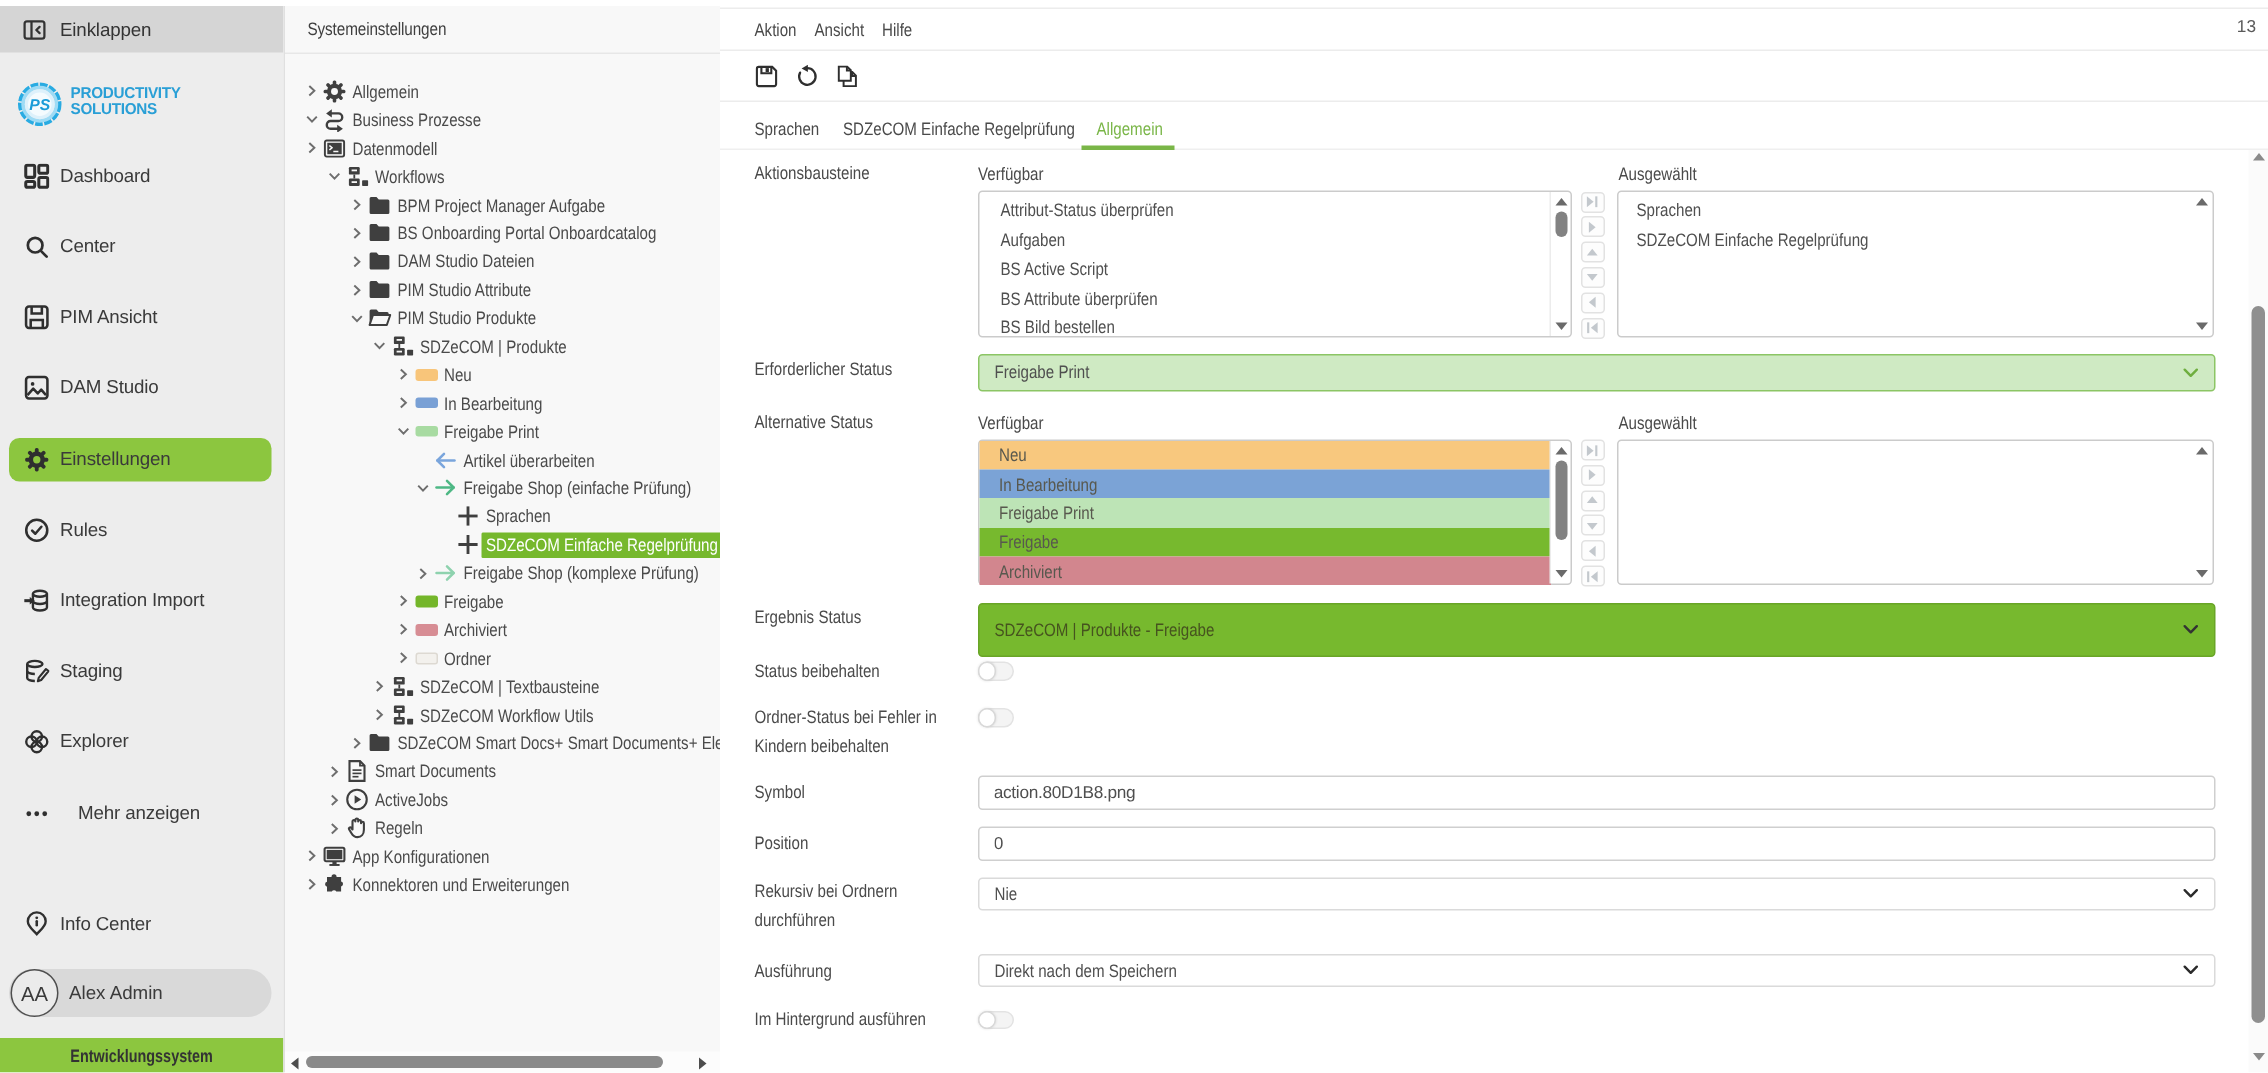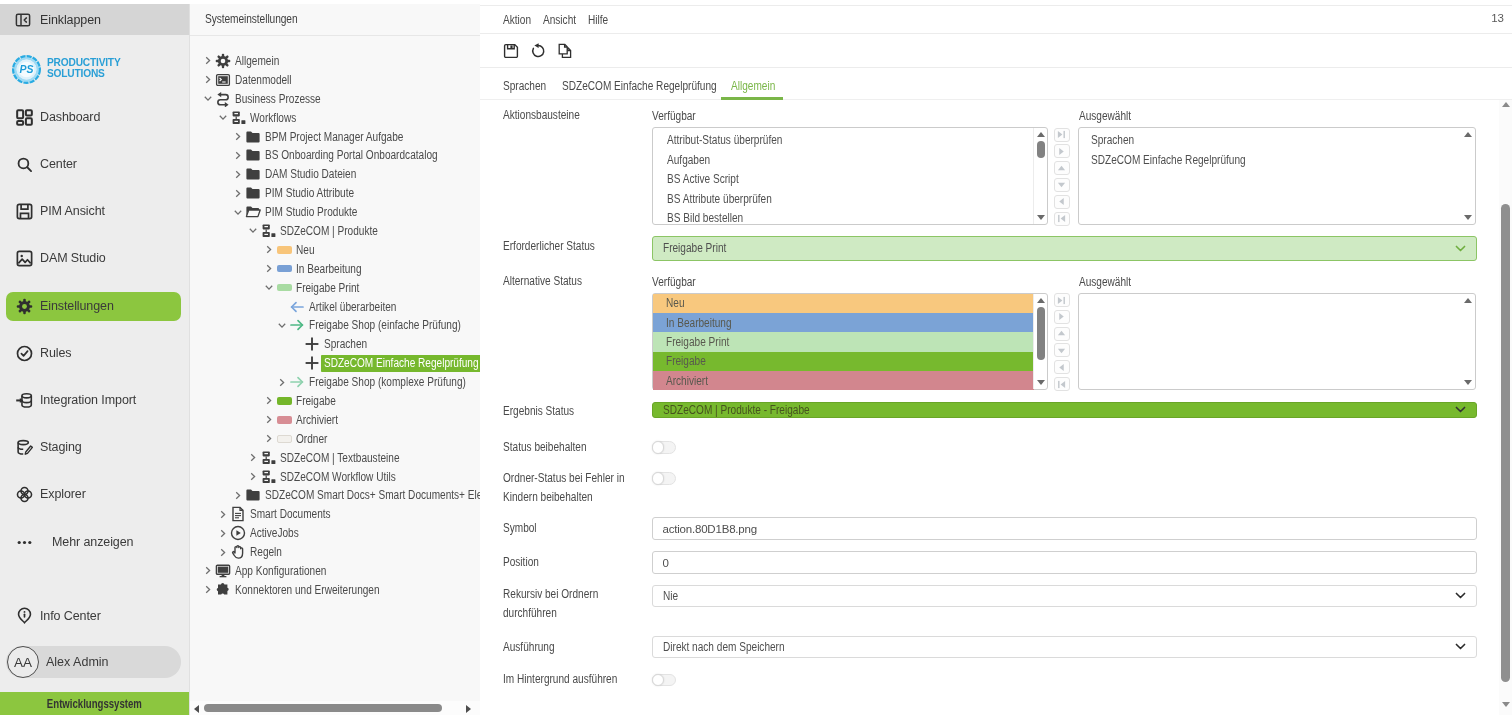--- a/index.html
+++ b/index.html
@@ -299,48 +299,48 @@
               <circle cx="8" cy="8" r="5.1" fill="#3f3f3f"></circle>
               <circle cx="8" cy="8" r="2.3" fill="#f8f8f8"></circle>
             </svg>
           </span>
           <span class="lbl">Allgemein</span>
         </div>
         <div class="tnode">
           <span style="width: 14px; flex: 0 0 auto;"></span>
           <span class="twist">
             <svg viewBox="0 0 8 8" width="100%" height="100%">
+              <path d="M0.8 2.2 4 5.6 7.2 2.2" fill="none" stroke="#6e6e6e" stroke-width="1.3"></path>
+            </svg>
+          </span>
+          <span class="ticon">
+            <svg viewBox="0 0 16 16" width="100%" height="100%">
+              <path d="M5 3.6h5.6a2.55 2.55 0 0 1 0 5.1H5.4a2.55 2.55 0 0 0 0 5.1h5.2" fill="none" stroke="#3f3f3f" stroke-width="1.6"></path>
+              <path d="M6.2 0.9L2.4 3.6l3.8 2.7z" fill="#3f3f3f"></path>
+              <path d="M9.8 11.1l3.8 2.7-3.8 2.7z" fill="#3f3f3f"></path>
+            </svg>
+          </span>
+          <span class="lbl">Business Prozesse</span>
+        </div>
+        <div class="tnode">
+          <span style="width: 14px; flex: 0 0 auto;"></span>
+          <span class="twist">
+            <svg viewBox="0 0 8 8" width="100%" height="100%">
               <path d="M2.2 0.8 5.6 4 2.2 7.2" fill="none" stroke="#6e6e6e" stroke-width="1.3"></path>
             </svg>
           </span>
           <span class="ticon">
             <svg viewBox="0 0 16 16" width="100%" height="100%">
               <rect x="1.6" y="2.6" width="12.8" height="10.8" rx="1.2" fill="none" stroke="#3f3f3f" stroke-width="1.3"></rect>
               <rect x="3.2" y="4.2" width="9.6" height="7.6" fill="#3f3f3f"></rect>
               <path d="M4.6 6l1.7 1.5-1.7 1.5" fill="none" stroke="#f8f8f8" stroke-width="1.1"></path>
               <line x1="7.2" y1="10" x2="10.6" y2="10" stroke="#f8f8f8" stroke-width="1.1"></line>
             </svg>
           </span>
           <span class="lbl">Datenmodell</span>
-        </div>
-        <div class="tnode">
-          <span style="width: 14px; flex: 0 0 auto;"></span>
-          <span class="twist">
-            <svg viewBox="0 0 8 8" width="100%" height="100%">
-              <path d="M0.8 2.2 4 5.6 7.2 2.2" fill="none" stroke="#6e6e6e" stroke-width="1.3"></path>
-            </svg>
-          </span>
-          <span class="ticon">
-            <svg viewBox="0 0 16 16" width="100%" height="100%">
-              <path d="M5 3.6h5.6a2.55 2.55 0 0 1 0 5.1H5.4a2.55 2.55 0 0 0 0 5.1h5.2" fill="none" stroke="#3f3f3f" stroke-width="1.6"></path>
-              <path d="M6.2 0.9L2.4 3.6l3.8 2.7z" fill="#3f3f3f"></path>
-              <path d="M9.8 11.1l3.8 2.7-3.8 2.7z" fill="#3f3f3f"></path>
-            </svg>
-          </span>
-          <span class="lbl">Business Prozesse</span>
         </div>
         <div class="tnode">
           <span style="width: 29px; flex: 0 0 auto;"></span>
           <span class="twist">
             <svg viewBox="0 0 8 8" width="100%" height="100%">
               <path d="M0.8 2.2 4 5.6 7.2 2.2" fill="none" stroke="#6e6e6e" stroke-width="1.3"></path>
             </svg>
           </span>
           <span class="ticon">
             <svg viewBox="0 0 16 16" width="100%" height="100%">
@@ -914,21 +914,21 @@
         </div>
         <div class="listbox" style="left: 598px; top: 192.5px; width: 397.5px; height: 97.5px;">
           <div style="position: absolute; right: 3px; top: 4px;">
             <span class="tri" style="position:static;display:block;border-left:4.5px solid transparent;border-right:4.5px solid transparent;border-bottom:5.5px solid #6a6a6a;"></span>
           </div>
           <div style="position: absolute; right: 3px; bottom: 4px;">
             <span class="tri" style="position:static;display:block;border-left:4.5px solid transparent;border-right:4.5px solid transparent;border-top:5.5px solid #6a6a6a;"></span>
           </div>
         </div>
         <div class="flabel" style="top: 302px;">Ergebnis Status</div>
-        <div class="select" style="top: 301.5px; height: 16px; background: rgb(119, 185, 46); border-color: rgb(105, 165, 39);">
+        <div class="select" style="top: 301.5px; height: 36px; background: rgb(119, 185, 46); border-color: rgb(105, 165, 39);">
           <span class="val" style="color: rgb(70, 83, 31);">SDZeCOM | Produkte - Freigabe</span>
           <span class="chev">
             <svg viewBox="0 0 16 16" width="100%" height="100%">
               <path d="M3 5.5l5 5 5-5" fill="none" stroke="#333333" stroke-width="2" stroke-linecap="round" stroke-linejoin="round"></path>
             </svg>
           </span>
         </div>
         <div class="flabel" style="top: 337.5px;">Status beibehalten</div>
         <div class="toggle" style="top: 341px;">
           <span class="knob"></span>

